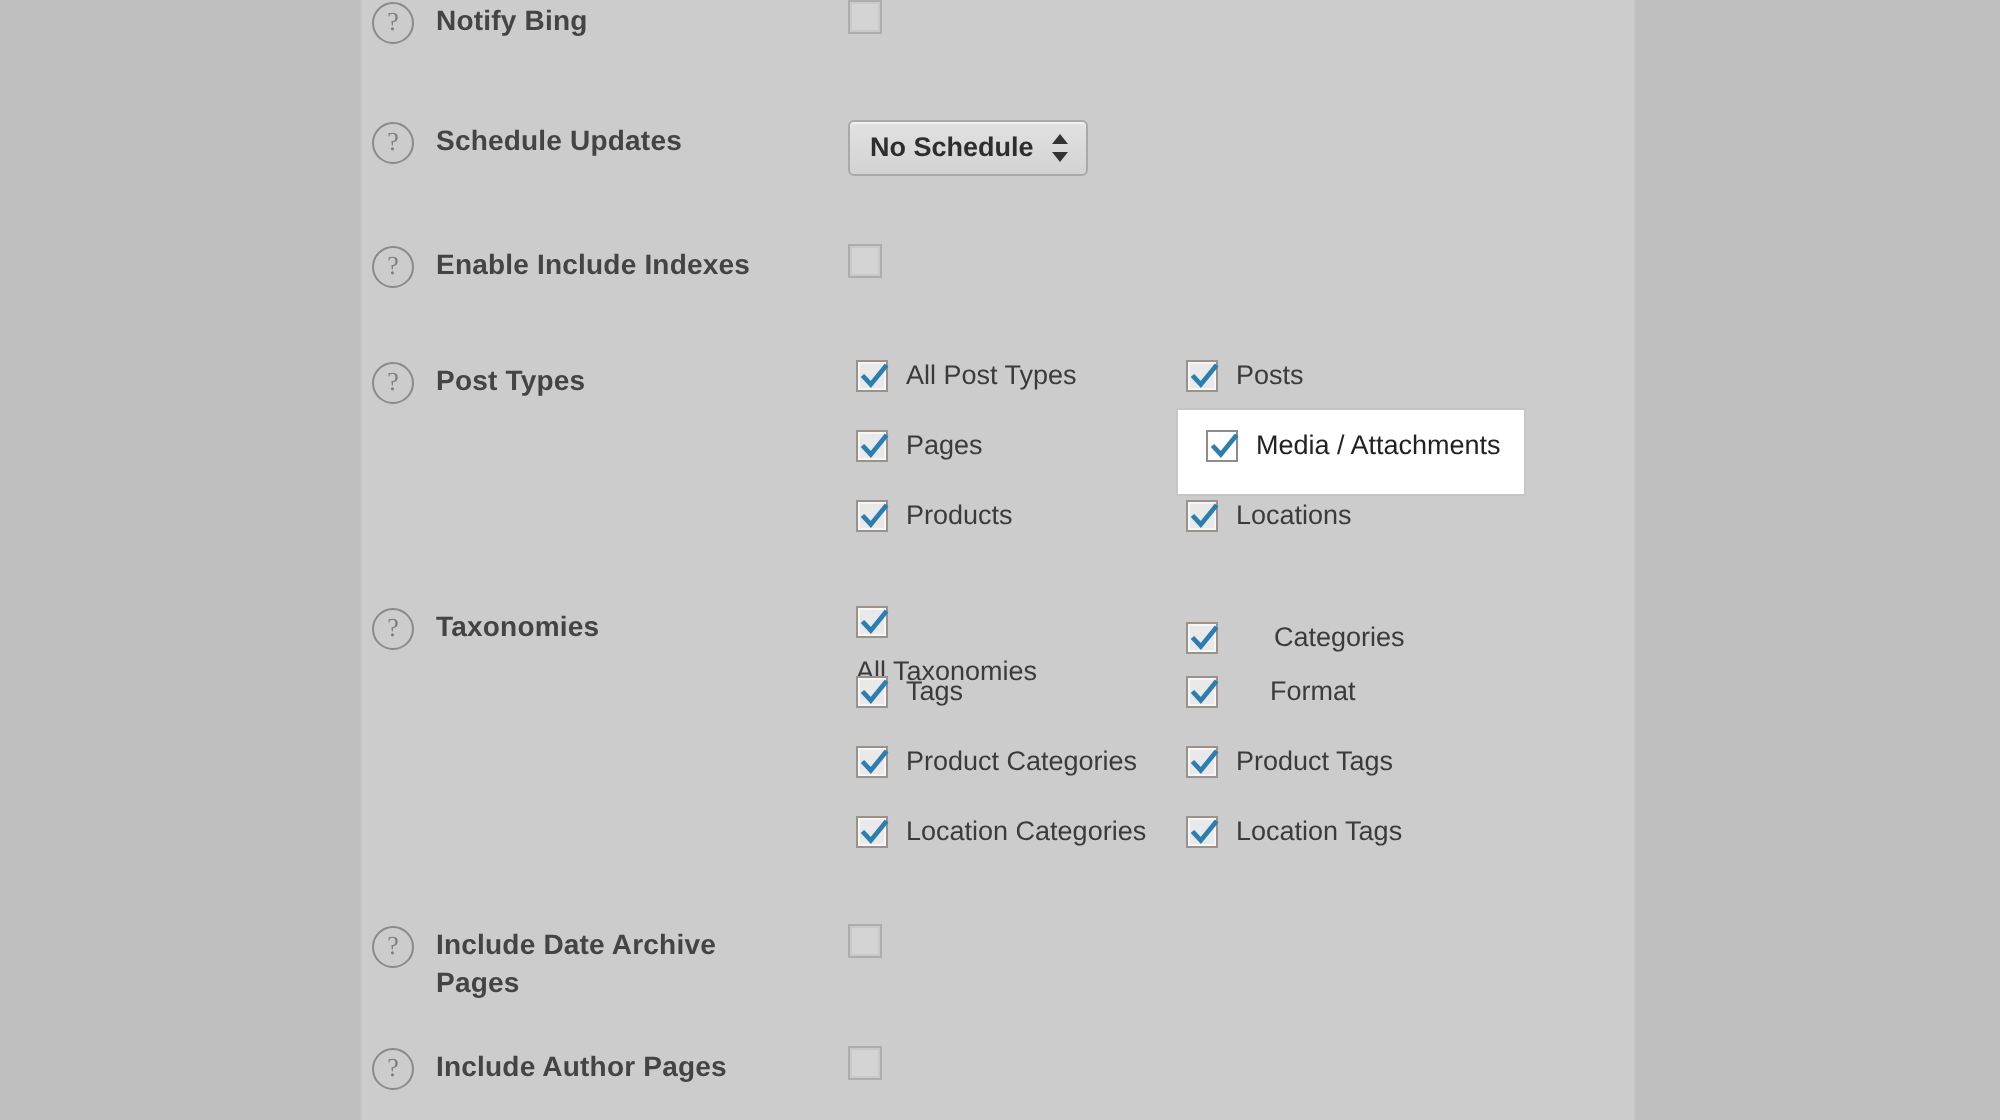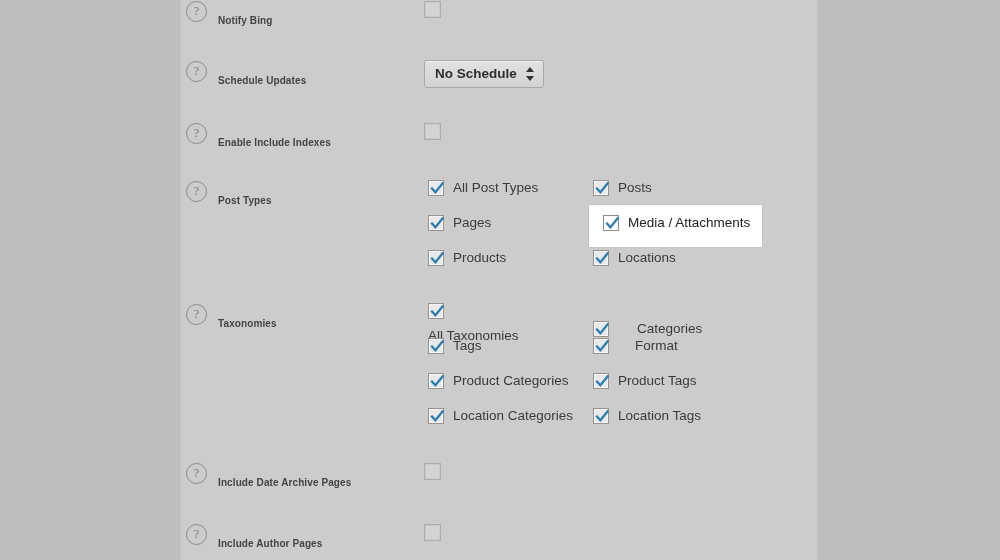--- a/index.html
+++ b/index.html
@@ -53,26 +53,26 @@
     border: 1.5px solid #8a8a8a;
     color: #7e7e7e;
     font-size: 13px;
     line-height: 18px;
     text-align: center;
     font-family: "Liberation Serif", serif;
     margin-top: 1px;
     user-select: none;
   }
   .field-label {
-    font-size: 10px;
+    font-size: 14px;
     font-weight: bold;
     color: #444444;
     line-height: 19px;
     letter-spacing: .1px;
-    padding-top: 11px;
+    padding-top: 1px;
     max-width: 175px;
   }
 
   
   .control-cell {
     position: absolute;
     left: 243px;
     right: 0;
     top: 0;
   }
@@ -255,21 +255,21 @@
         <div class="control-cell">
           <div class="cb-grid" style="height: 140px;">
             <div class="cb-item" role="checkbox" aria-checked="true" style="left: 0px; top: 0px; flex-direction: column;">
               <span class="cbx">
                 <svg width="15" height="15" viewBox="0 0 15 15" aria-hidden="true">
                   <path d="M2 7.6 L5.4 11.2 L12.6 2.4" fill="none" stroke="#2c7eb0" stroke-width="2.3" stroke-linecap="square" stroke-linejoin="miter"></path>
                 </svg>
               </span>
               <span class="cb-label">All Taxonomies</span>
             </div>
-            <div class="cb-item" role="checkbox" aria-checked="true" style="left: 165px; top: 18px; gap: 28px;">
+            <div class="cb-item" role="checkbox" aria-checked="true" style="left: 165px; top: 8px; gap: 28px;">
               <span class="cbx">
                 <svg width="15" height="15" viewBox="0 0 15 15" aria-hidden="true">
                   <path d="M2 7.6 L5.4 11.2 L12.6 2.4" fill="none" stroke="#2c7eb0" stroke-width="2.3" stroke-linecap="square" stroke-linejoin="miter"></path>
                 </svg>
               </span>
               <span class="cb-label">Categories</span>
             </div>
             <div class="cb-item" role="checkbox" aria-checked="true" style="left: 0px; top: 35px;">
               <span class="cbx">
                 <svg width="15" height="15" viewBox="0 0 15 15" aria-hidden="true">

